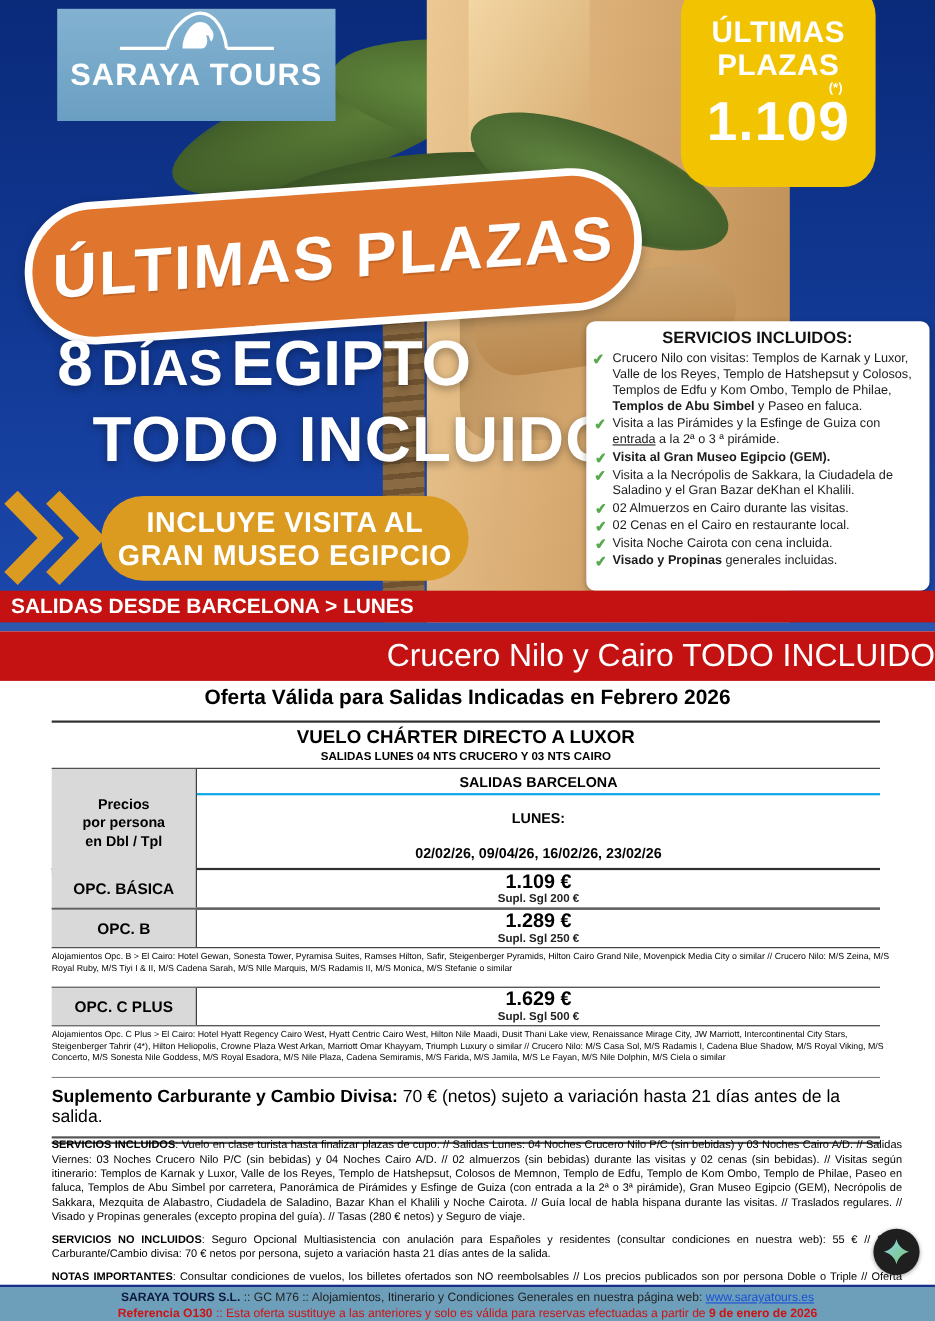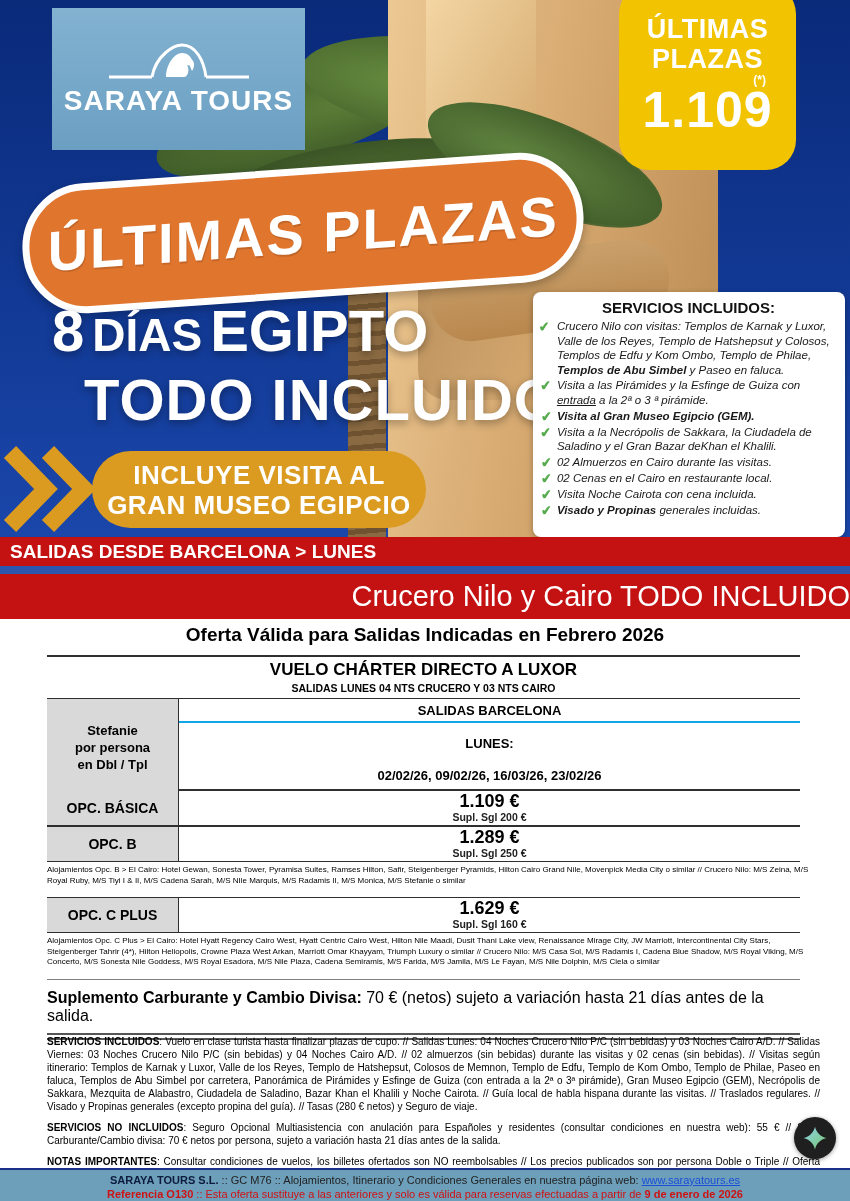--- a/index.html
+++ b/index.html
@@ -28,23 +28,23 @@
       background:radial-gradient(ellipse at 40% 50%,#688f40 0%,#4a682e 70%,rgba(74,104,46,0) 100%);}
   .f3{left:220px;top:140px;width:330px;height:100px;transform:rotate(-5deg);
       background:radial-gradient(ellipse at 50% 50%,#557434 0%,#3c5526 70%,rgba(60,85,38,0) 100%);}
   .f4{left:420px;top:120px;width:250px;height:90px;transform:rotate(22deg);
       background:radial-gradient(ellipse at 40% 50%,#618540 0%,#44612c 70%,rgba(68,97,44,0) 100%);}
   .trunk{position:absolute;left:348px;top:240px;width:38px;height:333px;
       background:repeating-linear-gradient(175deg,#8a6a42 0 9px,#6f5331 9px 14px);
       border-radius:10px 10px 0 0;}
 
   
-  .logo-plate{position:absolute;left:52px;top:8px;width:253px;height:142px;
+  .logo-plate{position:absolute;left:52px;top:8px;width:253px;height:102px;
       background:linear-gradient(180deg,#83b2d1 0%,#6b9fc2 100%);
-      display:flex;flex-direction:column;align-items:center;justify-content:center;}
+      display:flex;flex-direction:column;align-items:center;}
   .logo-plate svg{display:block;}
   .logo-text{color:#ffffff;font-size:28px;font-weight:bold;letter-spacing:1px;margin-top:2px;}
 
   
   .price-badge{position:absolute;left:619px;top:-16px;width:177px;height:186px;
       background:#f2c300;border-radius:30px;text-align:center;color:#fff;
       padding-top:30px;box-sizing:border-box;}
   .pb-line{font-size:27px;font-weight:bold;line-height:30px;letter-spacing:.5px;}
   .pb-ast{display:block;text-align:right;padding-right:30px;font-size:12px;font-weight:bold;line-height:12px;}
   .pb-price{font-size:50px;font-weight:bold;line-height:48px;letter-spacing:1px;}
@@ -72,21 +72,21 @@
   .gold-pill div{color:#fff;font-weight:bold;font-size:26px;line-height:30px;letter-spacing:.5px;}
 
   
   .svc-box{position:absolute;left:533px;top:292px;width:312px;height:245px;
       background:#ffffff;border-radius:8px;box-sizing:border-box;padding:7px 9px 4px 8px;
       box-shadow:0 2px 6px rgba(0,0,0,.3);}
   .svc-title{text-align:center;font-weight:bold;font-size:15px;color:#111;margin-bottom:3px;}
   .svc-item{display:flex;margin-bottom:1px;}
   .check{color:#57ab4e;font-weight:bold;font-size:13px;line-height:14px;margin:1px 5px 0 0;
       transform:rotate(-6deg);flex:0 0 auto;}
-  .svc-text{font-size:11.5px;line-height:14.6px;color:#1a1a1a;font-style:italic;}
+  .svc-text{font-size:11.5px;line-height:14.6px;color:#1a1a1a;}
   .svc-text b{font-weight:bold;}
   .svc-text u{text-decoration:underline;}
 
   
   .band1{position:absolute;left:0;top:537px;width:850px;height:29px;background:#c41212;
       color:#fff;font-weight:bold;font-size:19px;line-height:29px;padding-left:10px;
       box-sizing:border-box;}
   .blue-strip{position:absolute;left:0;top:566px;width:850px;height:8px;background:#2b57ae;}
   .band2{position:absolute;left:0;top:574px;width:850px;height:45px;background:#c41212;
       color:#fff;font-weight:normal;font-size:29px;line-height:45px;text-align:right;}
@@ -233,28 +233,28 @@
 
   <div class="offer-line">Oferta Válida para Salidas Indicadas en Febrero 2026</div>
 
   <div class="tbl">
     <div class="tbl-top"></div>
     <div class="tbl-title">VUELO CHÁRTER DIRECTO A LUXOR</div>
     <div class="tbl-sub">SALIDAS LUNES 04 NTS CRUCERO Y 03 NTS CAIRO</div>
 
     <div class="grid" style="height:90px;">
       <div class="cell-left">
-        <div>Stefanie</div>
+        <div>Precios</div>
         <div>por persona</div>
         <div>en Dbl / Tpl</div>
       </div>
       <div class="hdr-right">
         <div class="sub-hdr">SALIDAS BARCELONA</div>
         <div class="day">LUNES:</div>
-        <div class="dates">02/02/26, 09/02/26, 16/03/26, 23/02/26</div>
+        <div class="dates">02/02/26, 09/04/26, 16/02/26, 23/02/26</div>
       </div>
     </div>
 
     <div class="opt-row" style="margin-top:0;">
       <div class="cell-left opt-name">OPC. BÁSICA</div>
       <div class="opt-price-cell">
         <div class="opt-price">1.109 €</div>
         <div class="opt-suppl">Supl. Sgl 200 €</div>
       </div>
     </div>
@@ -265,21 +265,21 @@
         <div class="opt-price">1.289 €</div>
         <div class="opt-suppl">Supl. Sgl 250 €</div>
       </div>
     </div>
     <div class="opt-note">Alojamientos Opc. B &gt; El Cairo: Hotel Gewan, Sonesta Tower, Pyramisa Suites, Ramses Hilton, Safir, Steigenberger Pyramids, Hilton Cairo Grand Nile, Movenpick Media City o similar // Crucero Nilo: M/S Zeina, M/S Royal Ruby, M/S Tiyi I &amp; II, M/S Cadena Sarah, M/S NIle Marquis, M/S Radamis II, M/S Monica, M/S Stefanie o similar</div>
 
     <div class="opt-row">
       <div class="cell-left opt-name">OPC. C PLUS</div>
       <div class="opt-price-cell">
         <div class="opt-price">1.629 €</div>
-        <div class="opt-suppl">Supl. Sgl 160 €</div>
+        <div class="opt-suppl">Supl. Sgl 500 €</div>
       </div>
     </div>
     <div class="opt-note">Alojamientos Opc. C Plus &gt; El Cairo: Hotel Hyatt Regency Cairo West,  Hyatt Centric Cairo West, Hilton Nile Maadi, Dusit Thani Lake view, Renaissance Mirage City, JW Marriott, Intercontinental City Stars, Steigenberger Tahrir (4*), Hilton Heliopolis, Crowne Plaza West Arkan, Marriott Omar Khayyam, Triumph Luxury o similar // Crucero Nilo: M/S Casa Sol, M/S Radamis I, Cadena Blue Shadow, M/S Royal Viking, M/S Concerto, M/S Sonesta Nile Goddess, M/S Royal Esadora,  M/S Nile Plaza, Cadena Semiramis, M/S Farida, M/S Jamila, M/S Le Fayan, M/S Nile Dolphin, M/S Ciela o similar</div>
 
     <div class="after-notes"></div>
     <div class="suppl-line"><b>Suplemento Carburante y Cambio Divisa:</b><span> 70 € (netos) sujeto a variación hasta 21 días antes de la salida.</span></div>
     <div class="rule-double"></div>
   </div>
 
   <div class="fine">

